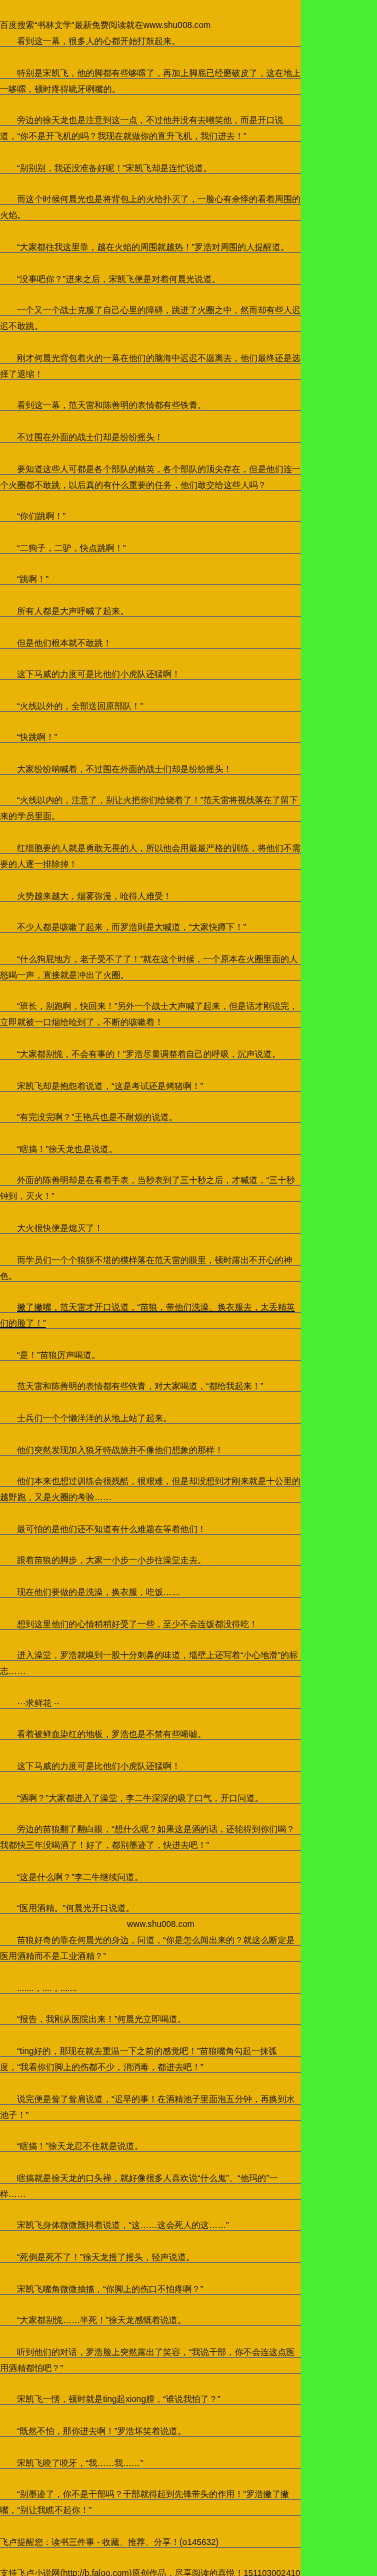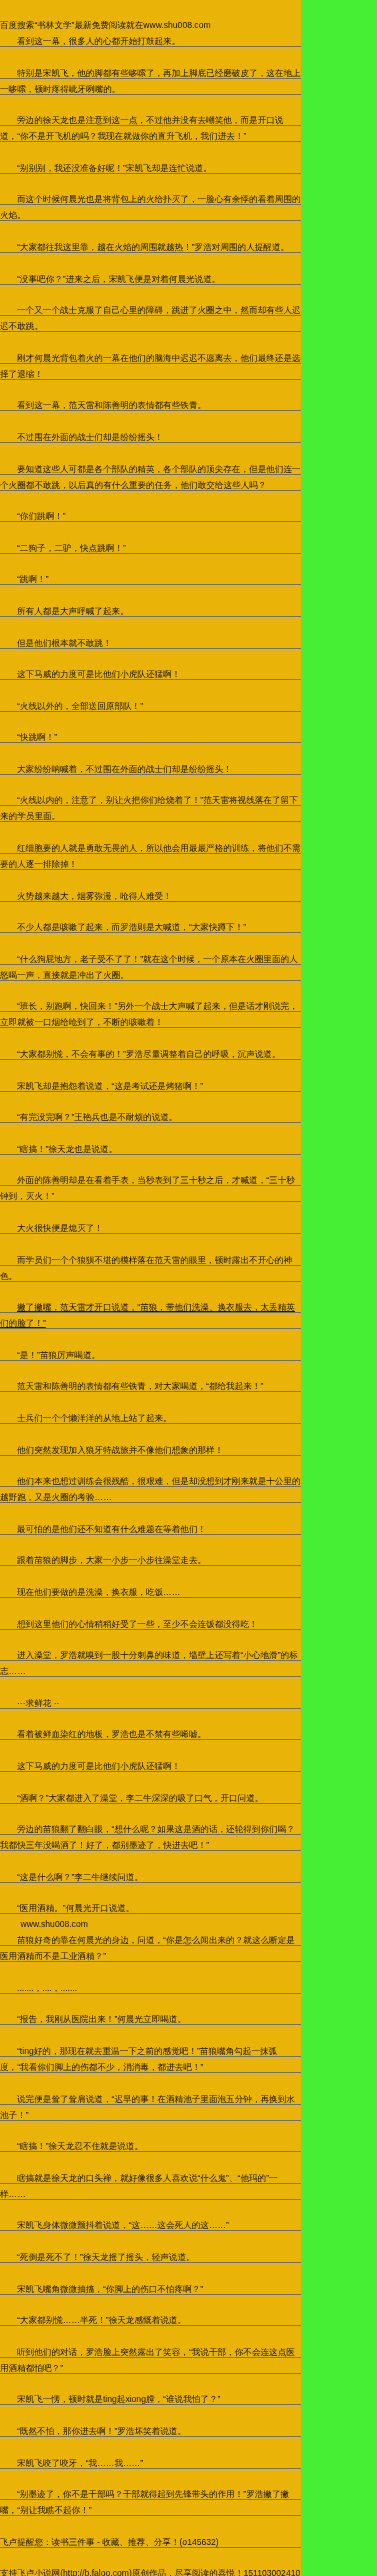--- a/index.html
+++ b/index.html
@@ -31,21 +31,21 @@
   }
   p.line.ruled {
     background-image: repeating-linear-gradient(
       180deg,
       rgba(0,0,0,0) 0px, rgba(0,0,0,0) 13.5px,
       #6f6f6f 13.5px, #6f6f6f 14px,
       rgba(0,0,0,0) 14px, rgba(0,0,0,0) 16px
     );
   }
   p.line.indent { text-indent: 17px; }
-  p.line.small-indent { padding-left: 20.5px; }
+  p.line.small-indent { padding-left: 20.5px; text-align: center; }
   p.line.tight { margin-bottom: 0; }
   p.line.break-all { word-break: break-all; }
 </style>
 </head>
 <body>
 
 <div id="page">
   <div>
       <p class="line tight">百度搜索“书林文学”最新免费阅读就在www.shu008.com</p>
       <p class="line indent ruled">看到这一幕，很多人的心都开始打鼓起来。</p>

